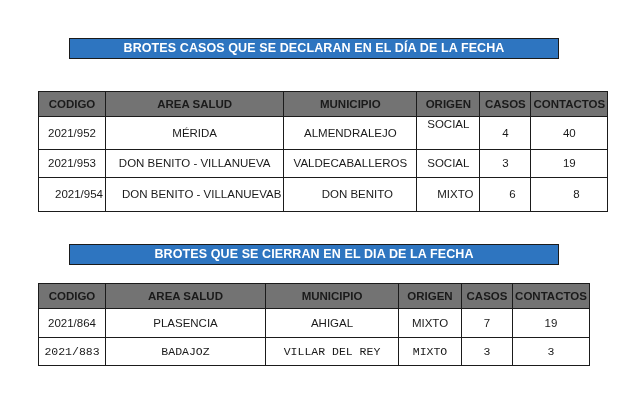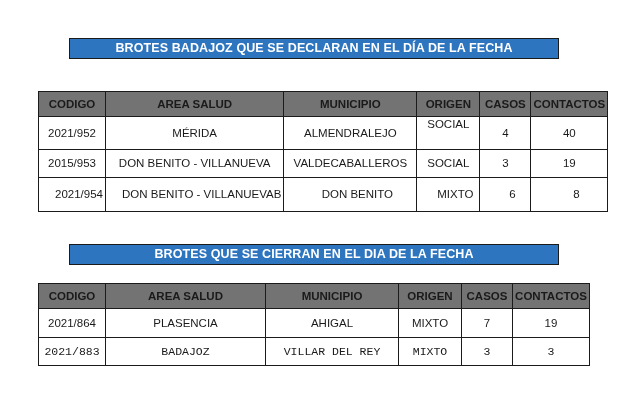--- a/index.html
+++ b/index.html
@@ -71,21 +71,21 @@
 
     #table1 tr.r1 td { height: 32px; }
     #table1 tr.r2 td { height: 27px; }
     #table1 tr.r3 td { height: 33px; padding-left: 16px; }
     #table2 tr.r1 td { height: 28px; }
     #table2 tr.r2 td { height: 27px; font-family: Liberation Mono, monospace; }
   </style>
 </head>
 <body>
 
-<div id="title1" class="title-bar">BROTES BADAJOZ QUE SE DECLARAN EN EL DÍA DE LA FECHA</div>
+<div id="title1" class="title-bar">BROTES CASOS QUE SE DECLARAN EN EL DÍA DE LA FECHA</div>
 
 <table id="table1" class="grid">
   <colgroup>
     <col class="c-codigo">
       <col class="c-area">
       <col class="c-muni">
       <col class="c-origen">
       <col class="c-casos">
       <col class="c-contactos">
   </colgroup>
@@ -102,21 +102,21 @@
   <tbody>
     <tr class="r1">
       <td>2021/952</td>
       <td>MÉRIDA</td>
       <td>ALMENDRALEJO</td>
       <td class="top">SOCIAL</td>
       <td>4</td>
       <td>40</td>
     </tr>
     <tr class="r2">
-      <td>2015/953</td>
+      <td>2021/953</td>
       <td>DON BENITO - VILLANUEVA</td>
       <td>VALDECABALLEROS</td>
       <td>SOCIAL</td>
       <td>3</td>
       <td>19</td>
     </tr>
     <tr class="r3">
       <td>2021/954</td>
       <td class="wrap">DON BENITO - VILLANUEVAB</td>
       <td>DON BENITO</td>

